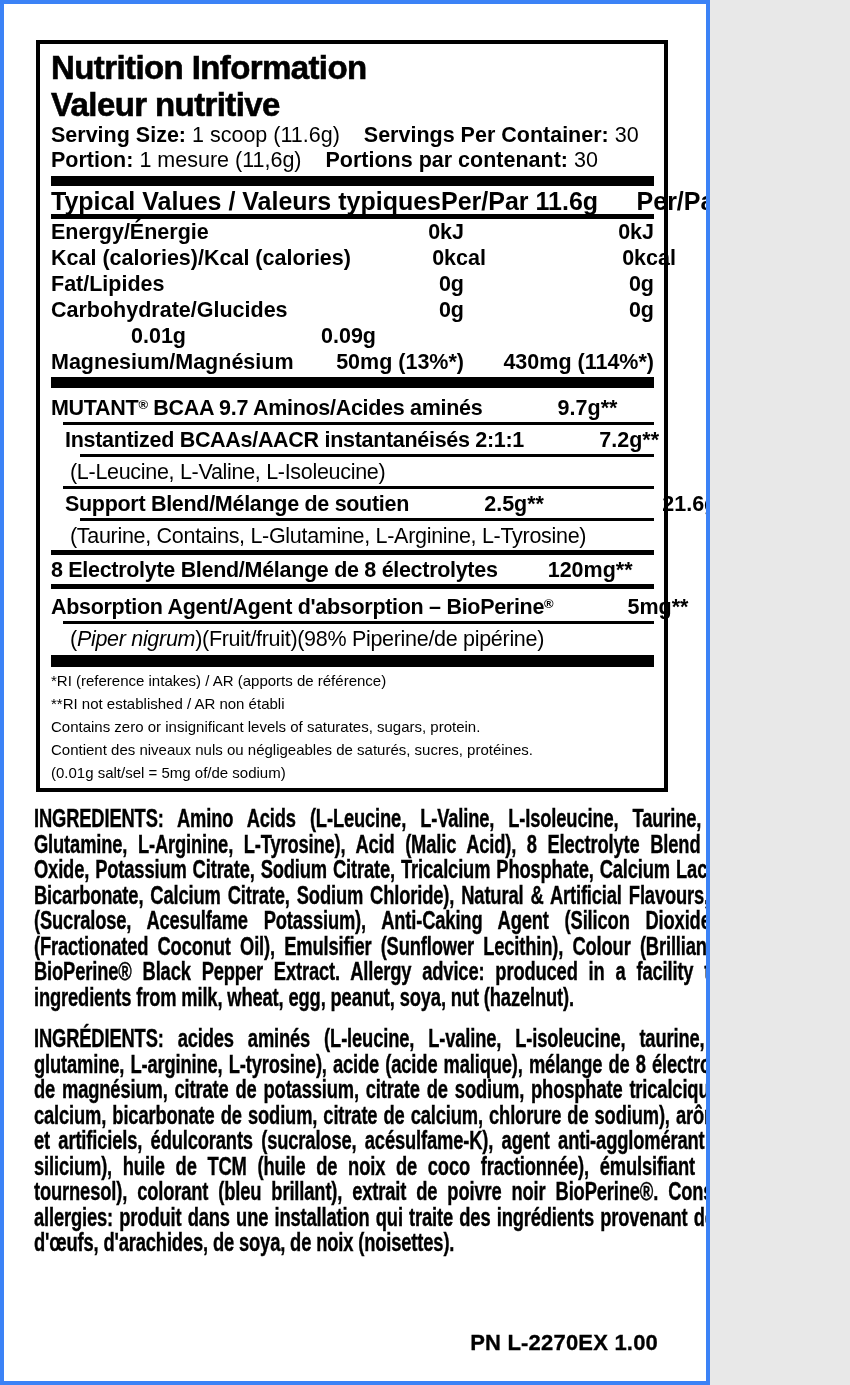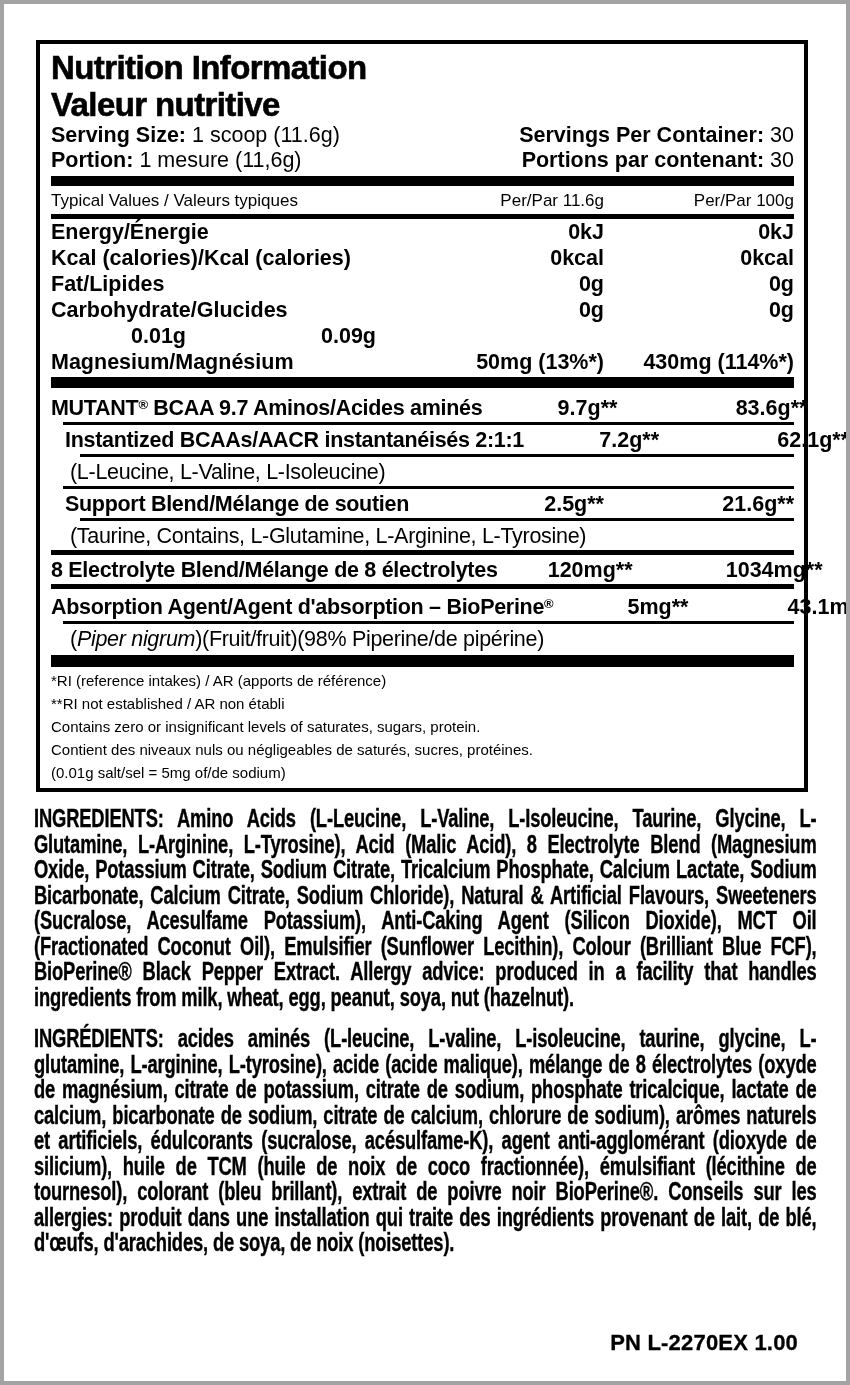--- a/index.html
+++ b/index.html
@@ -1,53 +1,53 @@
 <!DOCTYPE html>
 <html><head>
 <meta charset="utf-8">
 <style>
   html,body{margin:0;padding:0;background:#e8e8e8;}
   .page{
     position:relative;
-    width:850px;height:1385px;
+    width:710px;height:1385px;
     background:#fff;
-    border:4px solid #a3a3a3;
+    border:4px solid #3b82f6;
     box-sizing:border-box;
     font-family:"Liberation Sans", sans-serif;
     color:#000;
     overflow:hidden;
   }
   
   .panel{
     margin:36px 38px 0 32px;
     border:4px solid #000;
     padding:5px 10px 4px 11px;
     box-sizing:border-box;
   }
   .title{
     font-size:33px;font-weight:bold;line-height:37px;
     letter-spacing:-0.6px;
     -webkit-text-stroke:0.6px #000;
   }
   .serving-row{
-    display:flex;justify-content:space-between;
-    font-size:21.5px;line-height:25px;white-space:nowrap;
+    display:flex;
+    font-size:21.5px;line-height:25px;white-space:nowrap;gap:24px;
   }
   .serving-row .b{font-weight:bold;}
   .bar{height:10px;background:#000;margin:3px 0 2px;}
   .bar2{height:11px;background:#000;margin:2px 0;}
   .bar3{height:12px;background:#000;margin:2px 0;}
   .hl{border:none;height:3px;background:#000;margin:0 0 0 12px;}
   .hl2{border:none;height:3px;background:#000;margin:0 0 0 29px;}
   .hlmed{border:none;height:5px;background:#000;margin:0;}
   .row{display:flex;align-items:baseline;white-space:nowrap;}
   .row .lbl{flex:1 1 auto;overflow:visible;}
   .row .v1{flex:0 0 135px;text-align:right;}
   .row .v2{flex:0 0 190px;text-align:right;}
-  .thead{font-weight:normal;font-size:17px;line-height:26px;padding:0;}
+  .thead{font-weight:bold;font-size:25px;line-height:26px;padding:0;}
   .trow{font-weight:bold;font-size:21.5px;line-height:26px;}
   .blendrow{font-size:21.5px;line-height:24px;padding:2.5px 0;}
   .blendrow.bold{font-weight:bold;}
   .blendrow .lbl{letter-spacing:-0.3px;}
   .ind1{padding-left:14px;}
   .ind2{padding-left:19px;}
   .reg{font-size:13px;vertical-align:6px;font-weight:bold;}
   .it{font-style:italic;}
   .footnotes{font-size:15px;line-height:23px;margin-top:1px;}
   

